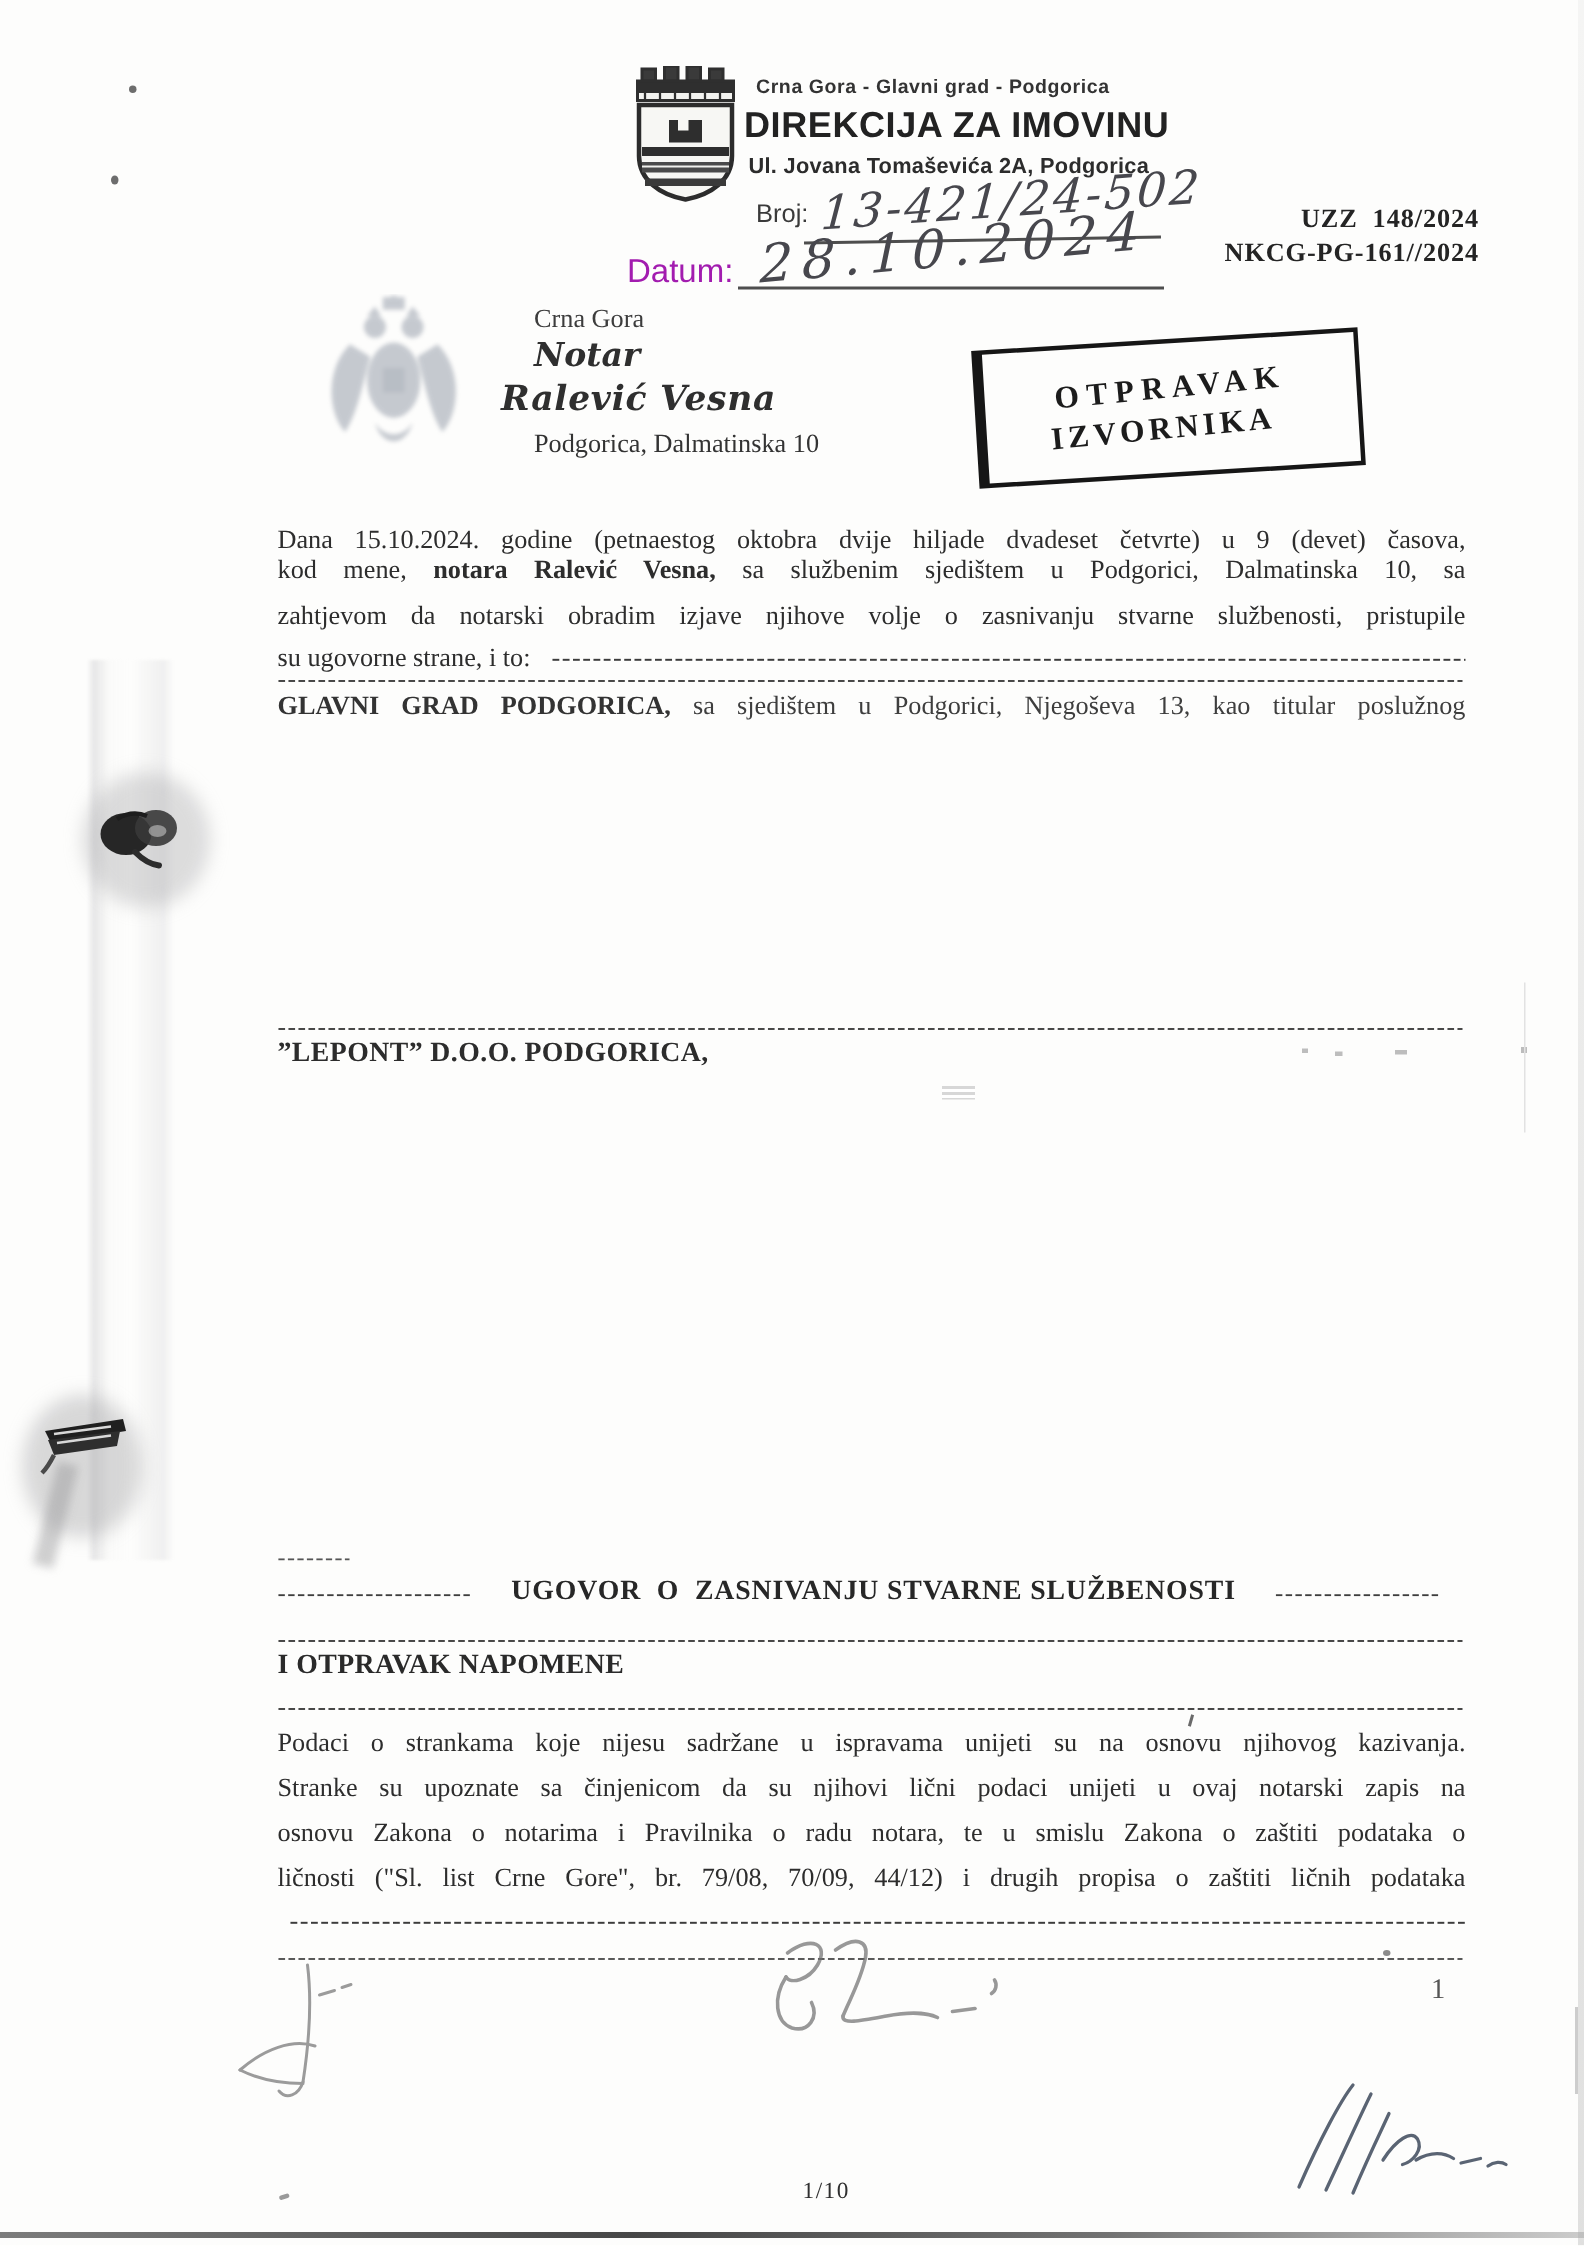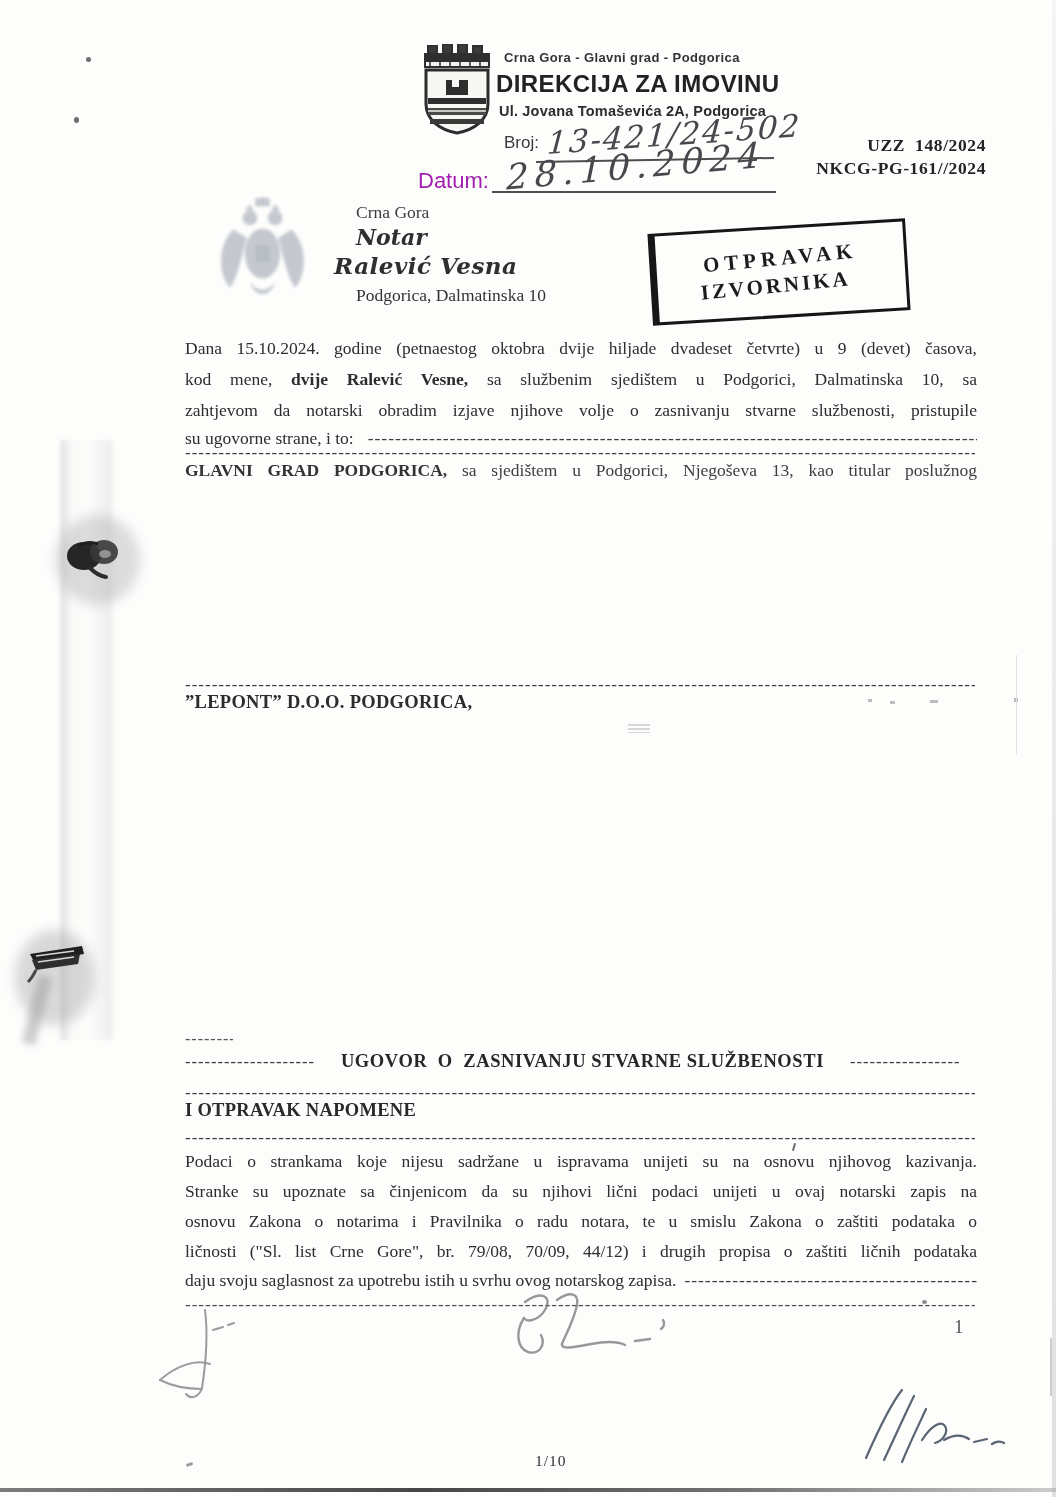--- a/index.html
+++ b/index.html
@@ -128,22 +128,22 @@
   <div class="abs" style="left:334px;top:252px;font-size:23px;font-style:italic;font-weight:600;font-family:'DejaVu Serif',serif;letter-spacing:.5px;color:#2f2f2f;">Ralević Vesna</div>
   <div class="abs" style="left:356px;top:285px;font-size:17.5px;color:#333;">Podgorica, Dalmatinska 10</div>
 
   <div class="stamp-box">
     <div class="in">
       <div class="stamp-l1">OTPRAVAK</div>
       <div class="stamp-l2">IZVORNIKA</div>
     </div>
   </div>
 
-  <div class="jline" style="top:337px;">Dana 15.10.2024. godine (petnaestog oktobra dvije hiljade dvadeset četvrte) u 9 (devet) časova,</div>
-  <div class="jline" style="top:368px;"><span>kod mene, </span><span style="font-weight:700;">dvije Ralević Vesne,</span><span> sa službenim sjedištem u Podgorici, Dalmatinska 10, sa</span></div>
+  <div class="jline" style="top:348px;">Dana 15.10.2024. godine (petnaestog oktobra dvije hiljade dvadeset četvrte) u 9 (devet) časova,</div>
+  <div class="jline" style="top:368px;"><span>kod mene, </span><span style="font-weight:700;">notara Ralević Vesna,</span><span> sa službenim sjedištem u Podgorici, Dalmatinska 10, sa</span></div>
   <div class="jline" style="top:399px;">zahtjevom da notarski obradim izjave njihove volje o zasnivanju stvarne službenosti, pristupile</div>
   <div class="line-flex" style="top:428px;">
     <span class="txt">su ugovorne strane, i to:</span>
     <span class="dashfill" style="margin-left:14px;">------------------------------------------------------------------------------------------------------------------------------------------------------</span>
   </div>
 
   <div class="ruler" style="top:446px;">------------------------------------------------------------------------------------------------------------------------------------------------------</div>
 
   <div class="jline" style="top:459px;color:#3e3e3e;"><span style="font-weight:700;color:#333;">GLAVNI GRAD PODGORICA,</span><span> sa sjedištem u Podgorici, Njegoševa 13, kao titular poslužnog</span></div>
 
@@ -186,21 +186,20 @@
   <div class="abs" style="left:185px;top:1100px;font-size:18.5px;font-weight:700;letter-spacing:.3px;color:#2a2a2a;">I OTPRAVAK NAPOMENE</div>
 
   <div class="ruler" style="top:1131px;">------------------------------------------------------------------------------------------------------------------------------------------------------</div>
 
   <div class="abs" style="left:793px;top:1143px;width:2px;height:8px;background:#6a6a6a;transform:rotate(16deg);"></div>
   <div class="jline" style="top:1150px;">Podaci o strankama koje nijesu sadržane u ispravama unijeti su na osnovu njihovog kazivanja.</div>
   <div class="jline" style="top:1180px;">Stranke su upoznate sa činjenicom da su njihovi lični podaci unijeti u ovaj notarski zapis na</div>
   <div class="jline" style="top:1210px;">osnovu Zakona o notarima i Pravilnika o radu notara, te u smislu Zakona o zaštiti  podataka o</div>
   <div class="jline" style="top:1240px;">ličnosti ("Sl. list Crne Gore", br. 79/08, 70/09, 44/12) i drugih propisa o zaštiti ličnih podataka</div>
   <div class="line-flex" style="top:1270px;">
-    <span class="txt">daju svoju saglasnost za upotrebu istih u svrhu ovog notarskog zapisa.</span>
     <span class="dashfill" style="margin-left:8px;">------------------------------------------------------------------------------------------------------------------------------------------------------</span>
   </div>
 
   <div class="ruler" style="top:1298px;opacity:.9;">------------------------------------------------------------------------------------------------------------------------------------------------------</div>
 
   <svg class="abs" style="left:150px;top:1302px;opacity:.75;" width="100" height="100" viewBox="0 0 100 100">
     <g stroke="#7b7b7b" stroke-width="2" fill="none" stroke-linecap="round">
       <path d="M55,8 C58,32 56,60 52,86"></path>
       <path d="M52,86 C49,95 41,98 36,92"></path>
       <path d="M10,78 C26,64 45,57 60,62"></path>

